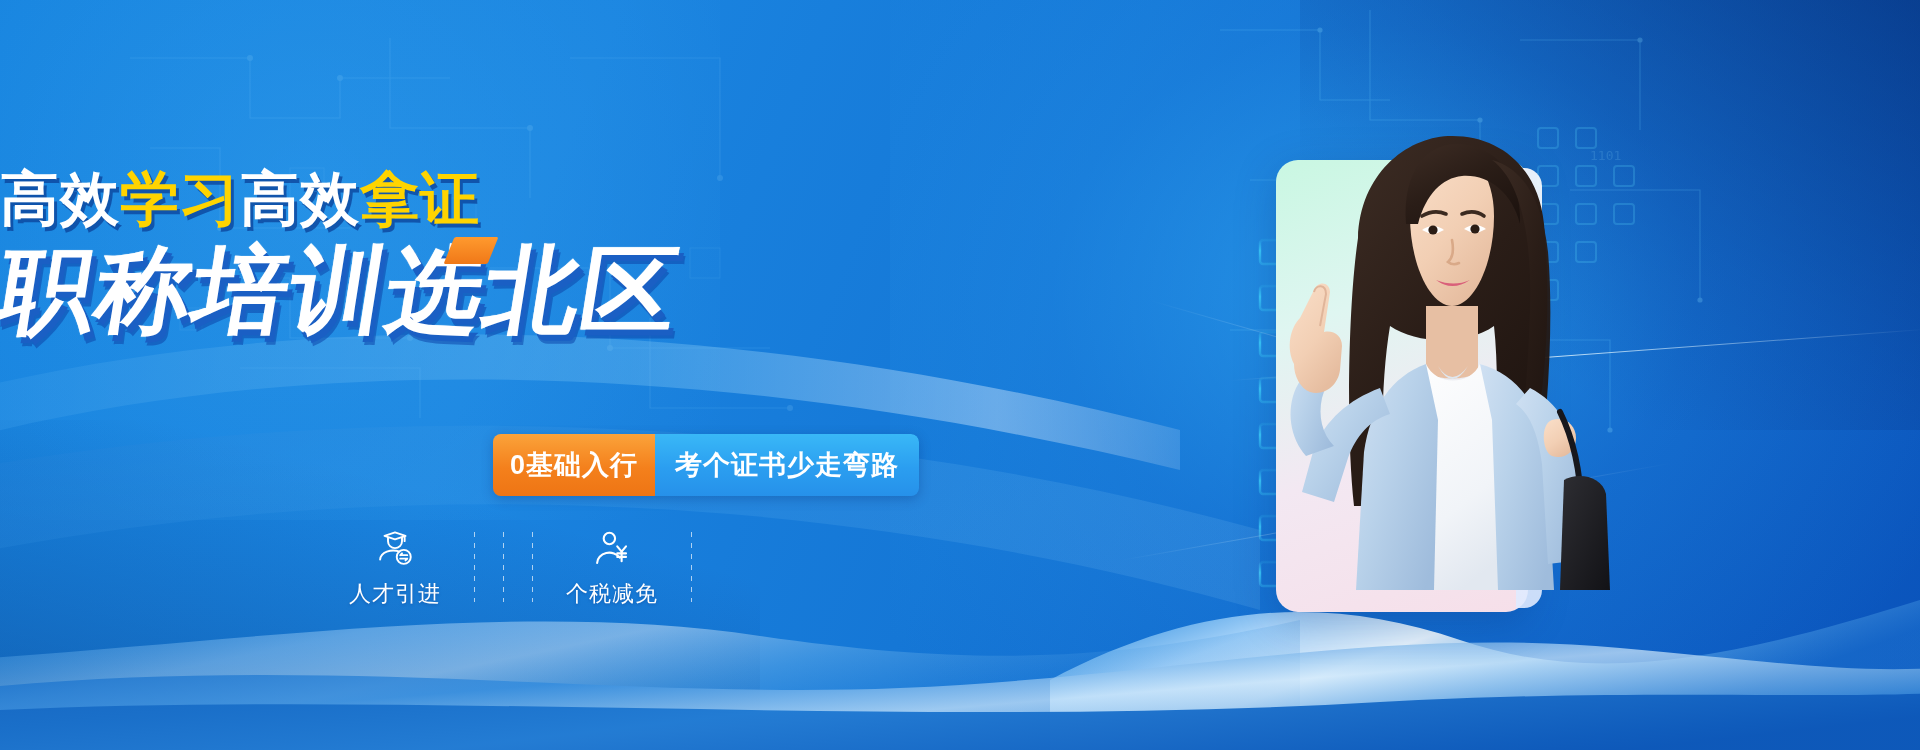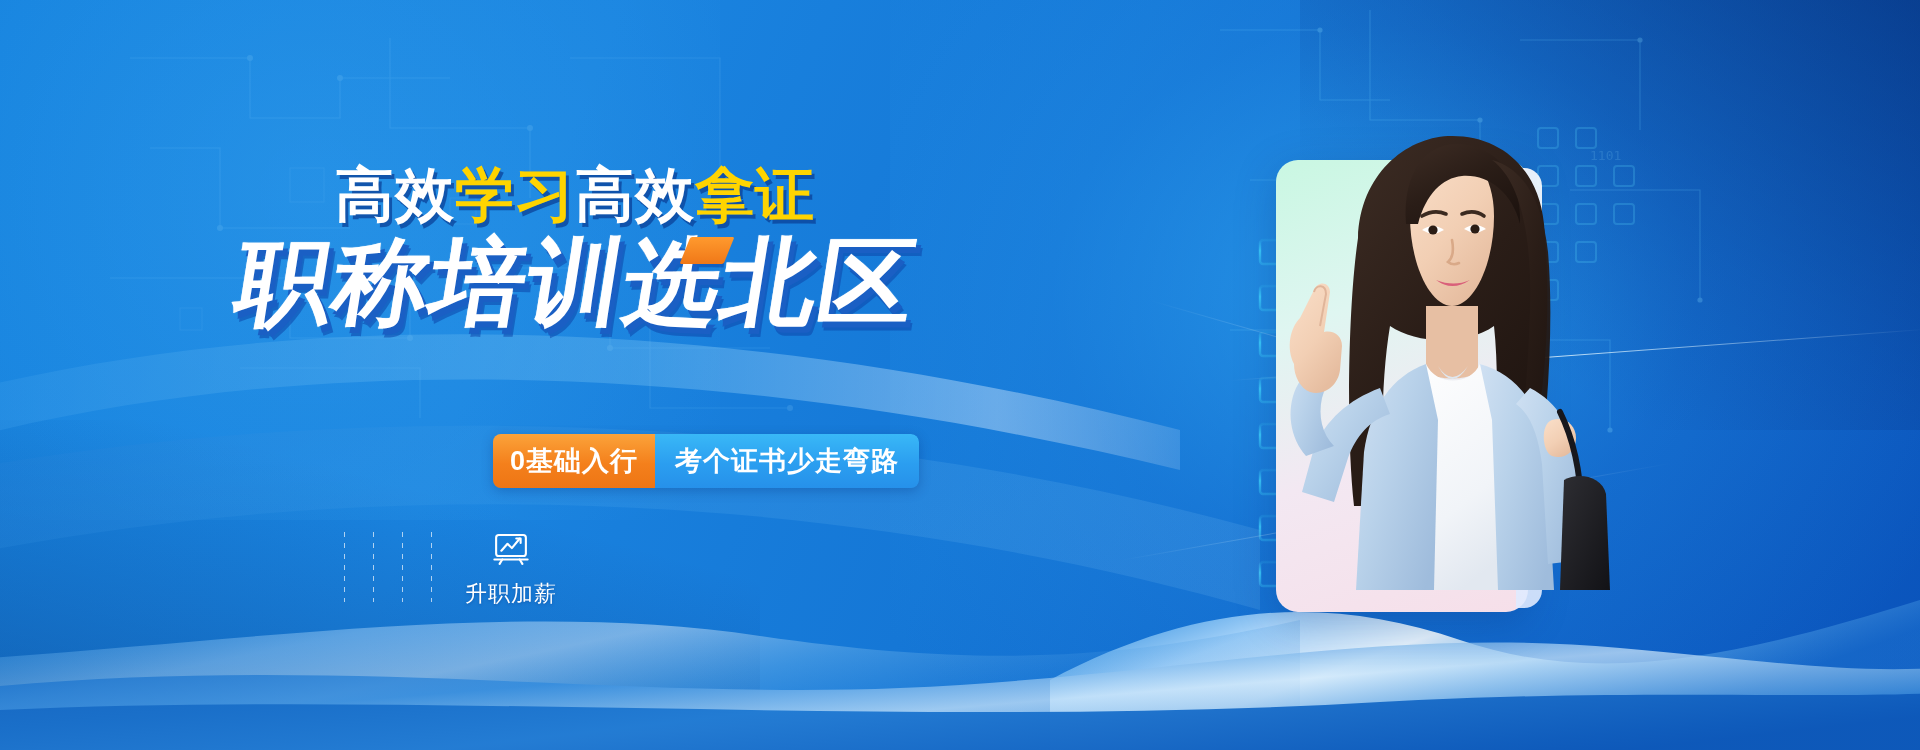--- a/index.html
+++ b/index.html
@@ -47,21 +47,21 @@
   .streak-a{left:1230px;top:380px;width:700px;transform:rotate(-4.2deg);}
   .streak-b{left:1120px;top:560px;width:560px;transform:rotate(-10deg);opacity:.45;}
   .streak-c{left:1150px;top:300px;width:420px;transform:rotate(16deg);opacity:.35;}
 
   
   .waves{position:absolute;inset:0;}
 
   
   .headline-block{
     position:absolute;left:0;top:170px;width:1150px;
-    display:flex;flex-direction:column;align-items:center;font-family:Liberation Mono, monospace;
+    display:flex;flex-direction:column;align-items:flex-start;
   }
   .line1{
     font-size:59px;font-weight:bold;letter-spacing:1px;line-height:1;
     white-space:nowrap;
     text-shadow:3px 4px 0 rgba(10,62,150,.72);
   }
   .line1 .w{color:#ffffff;}
   .line1 .y{color:#ffd400;}
 
   .line2-wrap{position:relative;margin-top:12px;}
@@ -76,21 +76,21 @@
   }
   .accent-bar{
     position:absolute;left:449px;top:-4px;width:44px;height:27px;
     background:linear-gradient(180deg,#ff9a2e 0%,#f07818 100%);
     transform:skewX(-22deg);
     border-radius:2px;
   }
 
   
   .badge{
-    position:absolute;left:493px;top:434px;height:54px;display:flex;
+    position:absolute;left:493px;top:434px;height:62px;display:flex;
     border-radius:8px;overflow:hidden;
     box-shadow:0 3px 12px rgba(5,40,110,.28);
   }
   .badge-left{
     background:linear-gradient(180deg,#fba33a 0%,#f4801c 55%,#ee7514 100%);
     color:#fff;font-size:27px;font-weight:bold;letter-spacing:1px;
     display:flex;align-items:center;padding:0 17px;white-space:nowrap;
   }
   .badge-right{
     background:linear-gradient(180deg,#39b8f7 0%,#2b9ef0 55%,#2691ea 100%);
@@ -315,44 +315,57 @@
     </div>
   </div>
 
   <div class="badge">
     <div class="badge-left">0基础入行</div>
     <div class="badge-right">考个证书少走弯路</div>
   </div>
 
   <div class="features">
 
-
-    <div class="divider"></div>
-
+    <div class="feature">
+      <svg class="ico" viewBox="0 0 48 48">
+        <g fill="none" stroke="#ffffff" stroke-width="2.2" stroke-linecap="round" stroke-linejoin="round">
+          <path d="M12 9 L24 5 L36 9 L24 13 Z"></path>
+          <path d="M16 11 v4 a8 8 0 0 0 16 0 v-4"></path>
+          <path d="M35 9 v6"></path>
+          <path d="M7 36 a15 11 0 0 1 22 -9"></path>
+          <circle cx="34" cy="33" r="8"></circle>
+          <path d="M30 31 h8 M30 31 l2 -2 M38 35 h-8 M38 35 l-2 2"></path>
+        </g>
+      </svg>
+      <span class="lbl">人才引进</span>
+    </div>
 
     <div class="divider"></div>
 
 
     <div class="divider"></div>
 
 
     <div class="divider"></div>
 
     <div class="feature">
       <svg class="ico" viewBox="0 0 48 48">
         <g fill="none" stroke="#ffffff" stroke-width="2.4" stroke-linecap="round" stroke-linejoin="round">
-          <rect x="7" y="8" width="34" height="24" rx="3"></rect>
-          <path d="M13 26 l7 -8 l5 5 l9 -11"></path>
-          <path d="M30 12 h5 v5"></path>
-          <path d="M5 36 h38"></path>
-          <path d="M14 36 l-3 5 M34 36 l3 5"></path>
+          <circle cx="21" cy="12" r="6.5"></circle>
+          <path d="M7 40 a14 12 0 0 1 26 -6"></path>
+          <path d="M30 21 l5 6 l5 -6"></path>
+          <path d="M35 27 v11"></path>
+          <path d="M30 29 h10 M30 33 h10"></path>
         </g>
       </svg>
-      <span class="lbl">升职加薪</span>
+      <span class="lbl">个税减免</span>
     </div>
+
+    <div class="divider"></div>
+
   </div>
 
   <div class="person-stage">
     <div class="card-back"></div>
     <div class="card-front-edge"></div>
 
     <svg class="person" viewBox="0 0 560 520">
       <defs>
         <linearGradient id="skin" x1="0" y1="0" x2="0.6" y2="1">
           <stop offset="0%" stop-color="#fadfc9"></stop>

